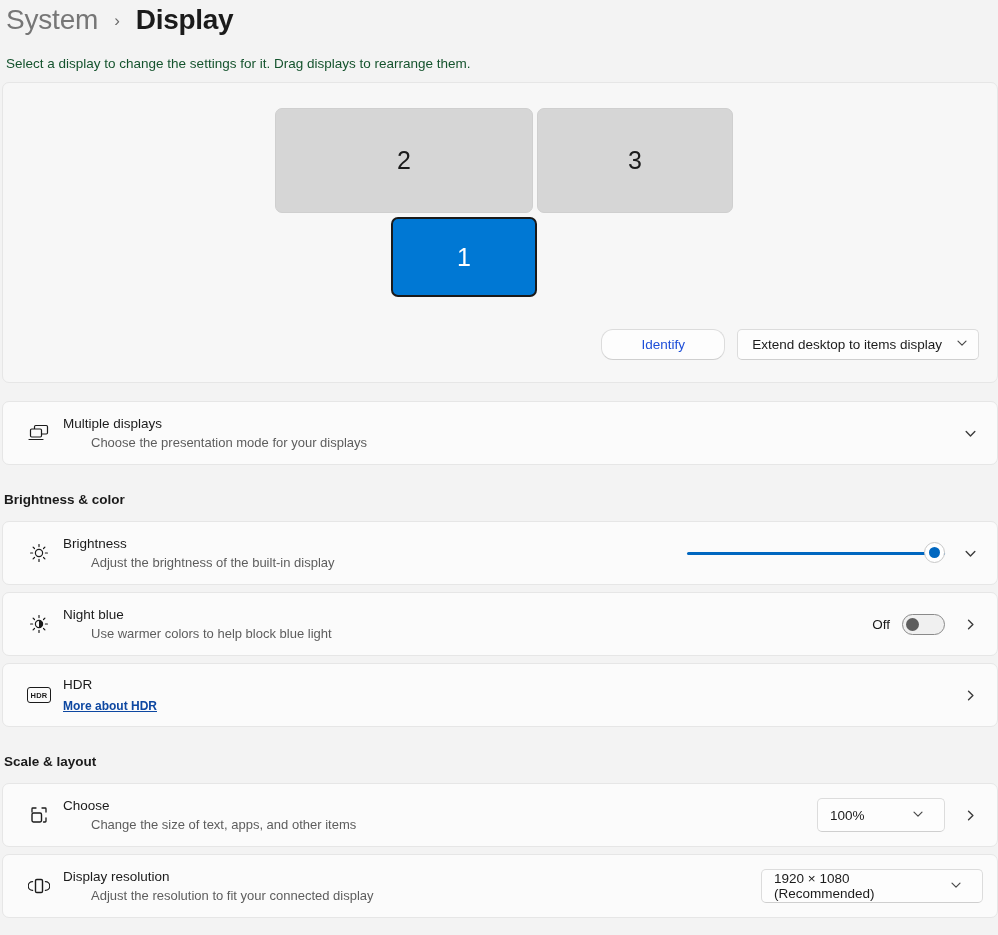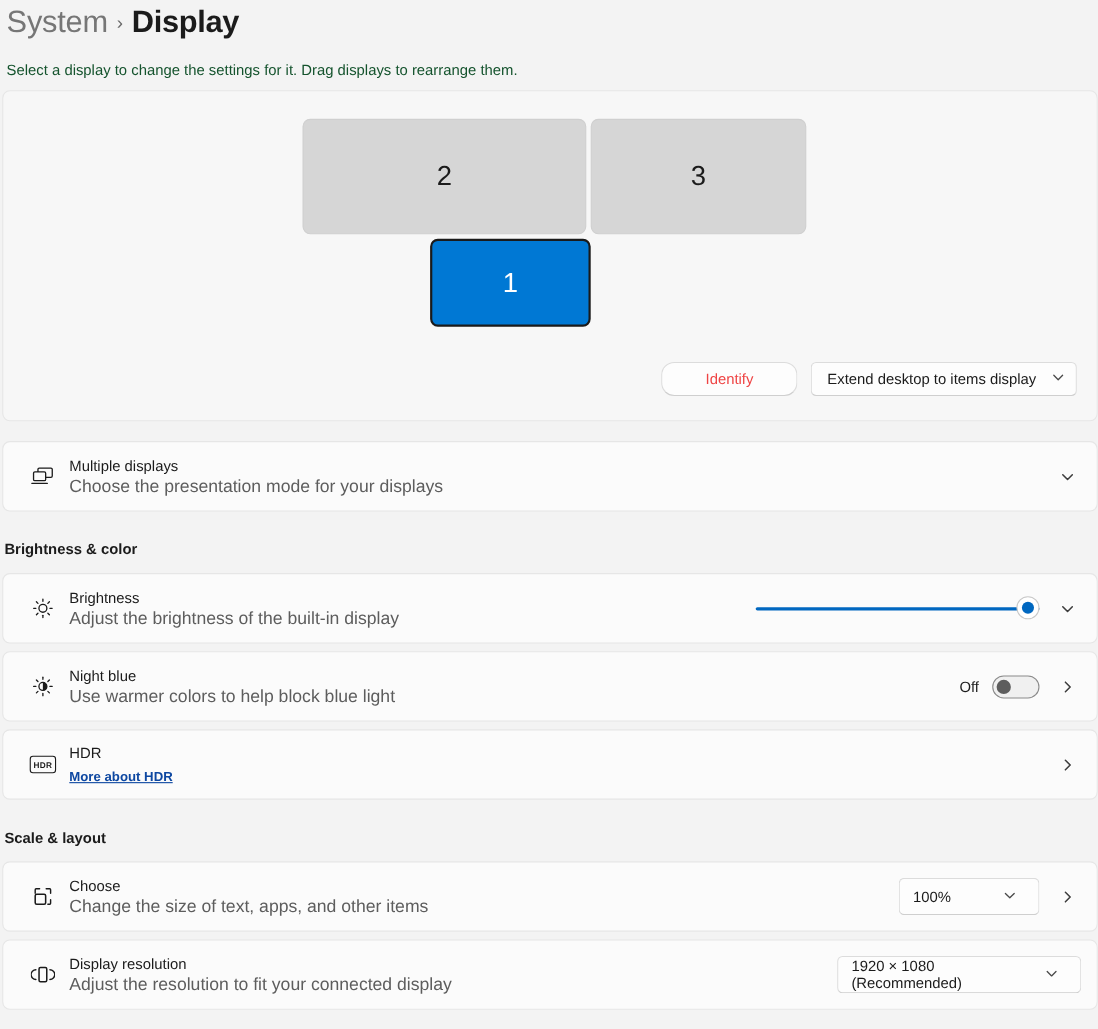--- a/index.html
+++ b/index.html
@@ -6,21 +6,21 @@
   html, body {
     width: 998px; height: 935px;
     background: #f3f3f3;
     font-family: "Liberation Sans", sans-serif;
     color: #1b1b1b;
     overflow: hidden;
   }
 
   
   .breadcrumb {
-    display: flex; align-items: baseline; gap: 8px;
+    display: flex; align-items: baseline; gap: 16px;
     padding: 4px 0 0 6px; height: 46px;
   }
   .bc-root { font-size: 28px; color: #767676; font-weight: 400; letter-spacing: -0.2px; }
   .bc-sep { font-size: 17px; color: #6b6b6b; position: relative; top: -3px; }
   .bc-current { font-size: 28px; color: #1b1b1b; font-weight: 700; letter-spacing: -0.3px; }
   .page-sub {
     font-size: 13.5px; color: #14532d; padding: 10px 0 0 6px; height: 36px;
   }
 
   
@@ -63,21 +63,21 @@
     position: absolute; right: 18px; bottom: 22px;
     display: flex; gap: 12px; align-items: center;
   }
   .btn {
     background: #fdfdfd;
     border: 1px solid #dcdcdc;
     border-bottom-color: #cfcfcf;
     border-radius: 12px;
     height: 31px;
     font-size: 13.5px;
-    color: #ef4444;
+    color: #1d4ed8;
     display: flex; align-items: center; justify-content: center;
     padding: 4px 14px;
     cursor: default;
   }
   #identify-btn { width: 124px; }
   .combo {
     background: #fdfdfd;
     border: 1px solid #dcdcdc;
     border-bottom-color: #cfcfcf;
     border-radius: 5px;
@@ -102,21 +102,21 @@
     width: 996px;
   }
   .row.tall { height: 64px; }
   .row-icon {
     width: 40px; flex: 0 0 40px;
     display: flex; align-items: center; justify-content: center;
     color: #1b1b1b;
   }
   .row-text { flex: 1 1 auto; min-width: 0; padding-left: 4px; }
   .row-title { font-size: 13.5px; color: #1b1b1b; line-height: 18px; }
-  .row-desc  { font-size: 16px; color: #5d5d5d; line-height: 17px; margin-top: 1px; }
+  .row-desc  { font-size: 13px; color: #5d5d5d; line-height: 17px; margin-top: 1px; margin-left: 28px; }
   .row-link  { font-size: 12px; color: #0d47a1; font-weight: 700; line-height: 17px; margin-top: 4px; text-decoration: underline; }
   .row-right { display: flex; align-items: center; gap: 12px; flex: 0 0 auto; }
   .chev-btn {
     width: 26px; height: 26px;
     display: flex; align-items: center; justify-content: center;
     color: #3c3c3c;
   }
 
   .section-head {
     font-size: 13.5px; font-weight: 700; color: #1b1b1b;

